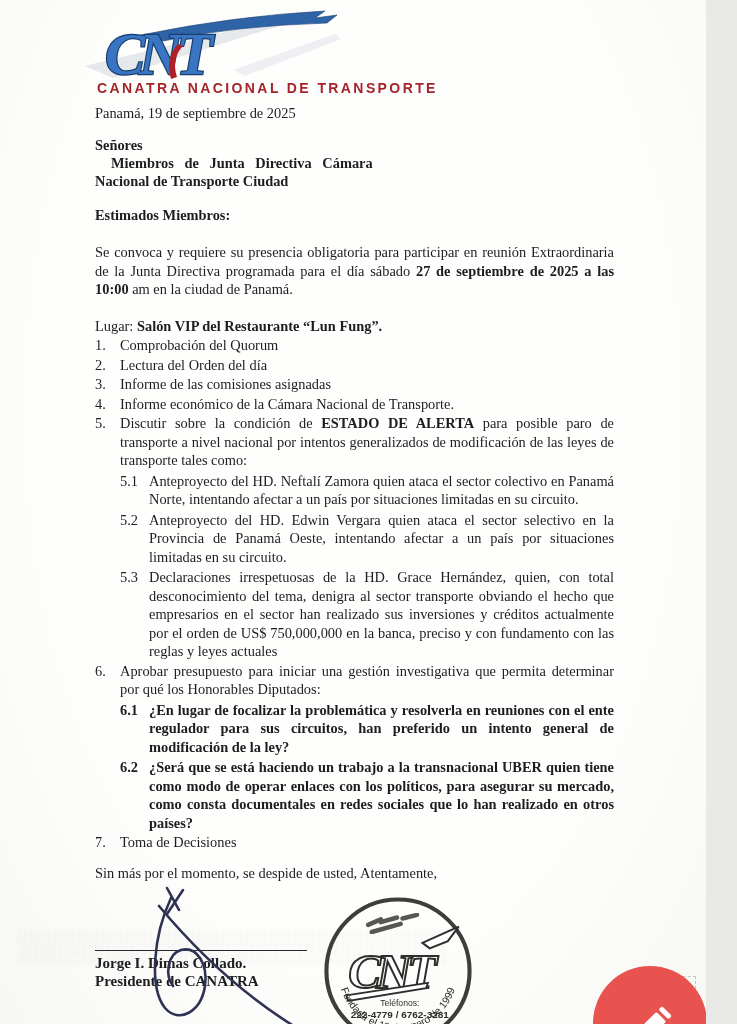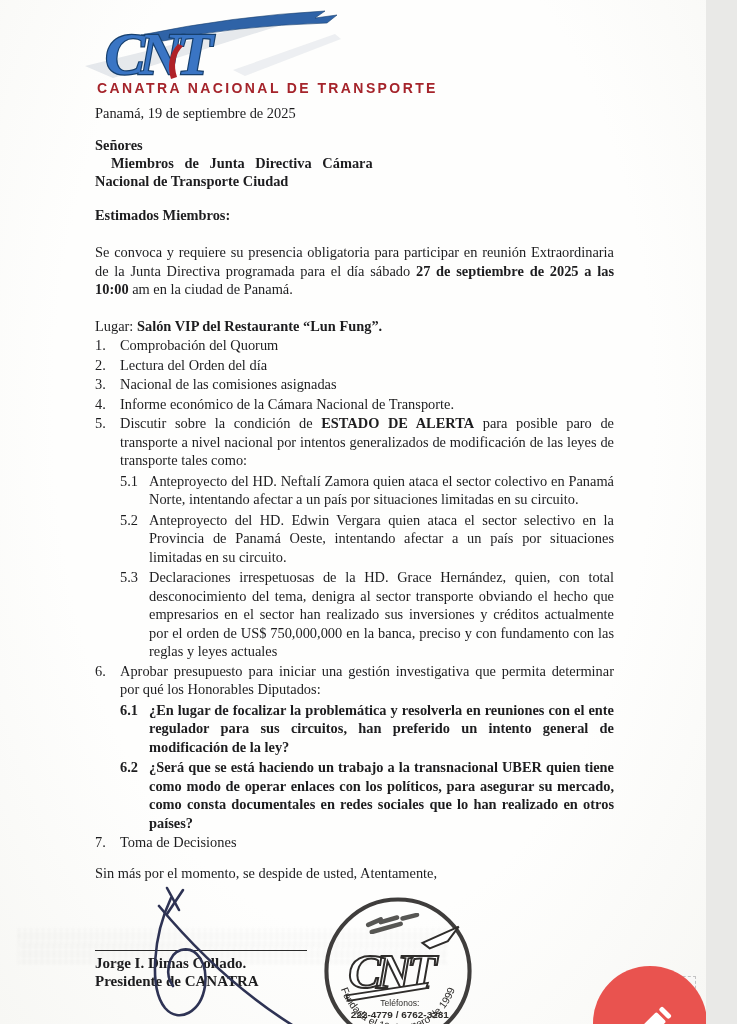--- a/index.html
+++ b/index.html
@@ -96,21 +96,21 @@
       <div class="row">
         <span class="num">1.</span>
         <span class="txt">Comprobación del Quorum</span>
       </div>
       <div class="row">
         <span class="num">2.</span>
         <span class="txt">Lectura del Orden del día</span>
       </div>
       <div class="row">
         <span class="num">3.</span>
-        <span class="txt">Nacional de las comisiones asignadas</span>
+        <span class="txt">Informe de las comisiones asignadas</span>
       </div>
       <div class="row">
         <span class="num">4.</span>
         <span class="txt">Informe económico de la Cámara Nacional de Transporte.</span>
       </div>
       <div class="row">
         <span class="num">5.</span>
         <span class="txt"><span>Discutir sobre la condición de </span><span class="bold underline">ESTADO DE ALERTA</span><span> para posible paro de transporte a nivel nacional por intentos generalizados de modificación de las leyes de transporte tales como:</span></span>
       </div>
       <div class="row sub">

